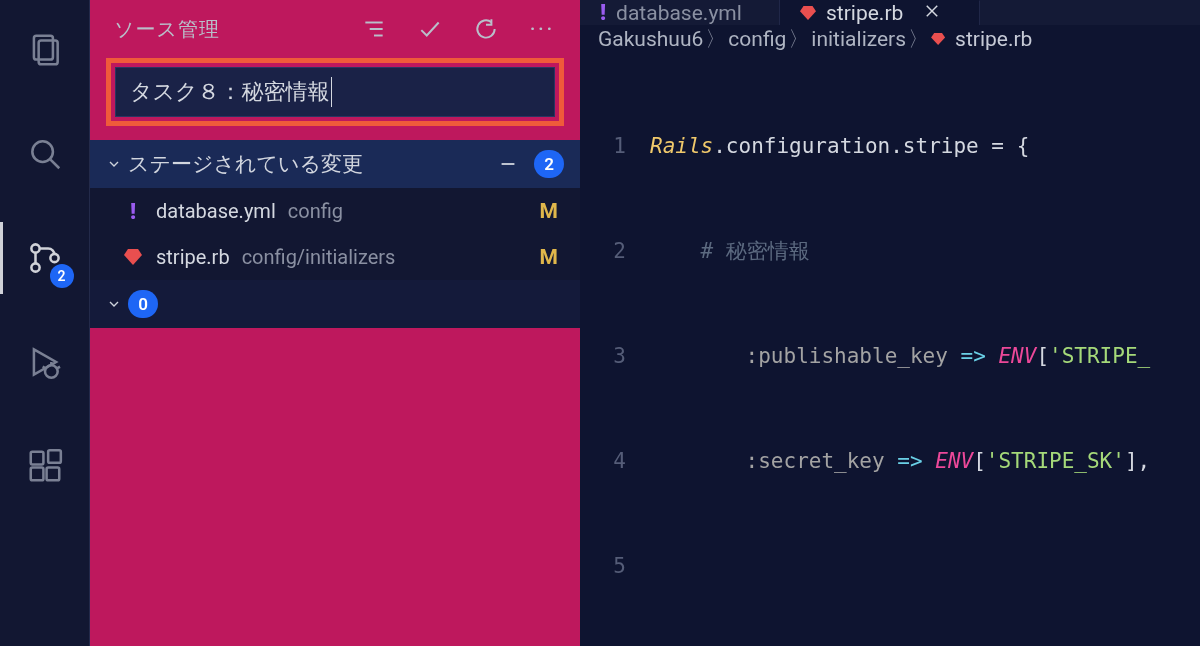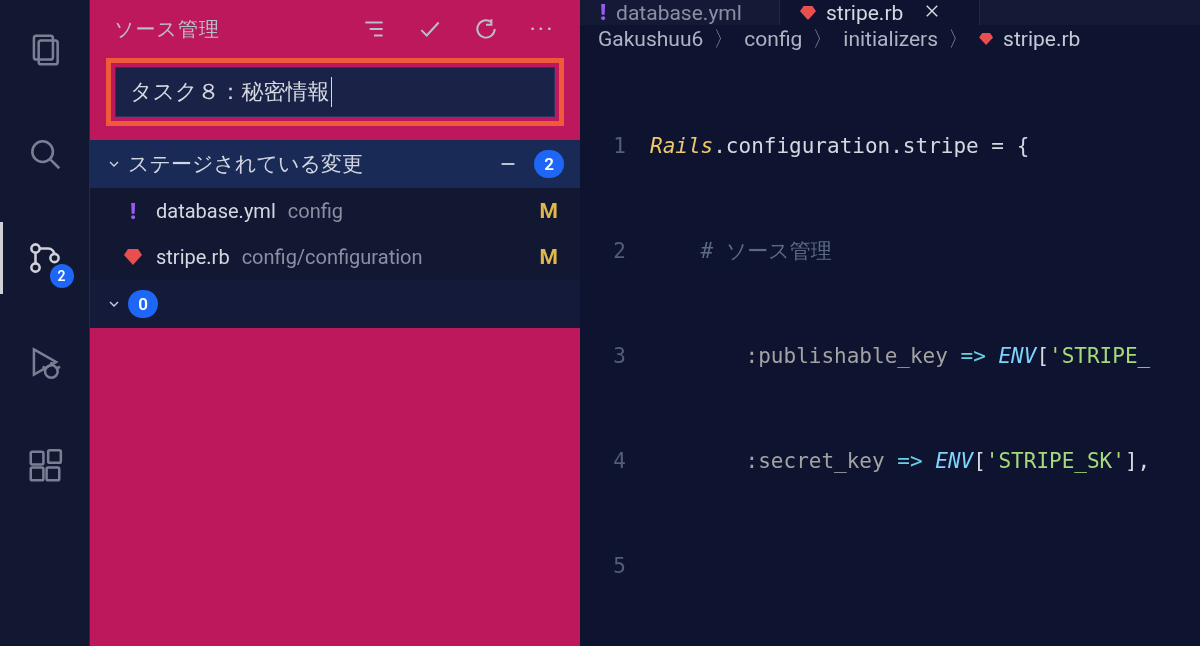--- a/index.html
+++ b/index.html
@@ -181,21 +181,21 @@
   .tab .close { margin-left: 10px; }
   .tab .close svg { width: 18px; height: 18px; stroke: #d4d8e0; stroke-width: 2; }
   .tab .ticon-ruby { width: 16px; height: 14px; background: #e94f4f; clip-path: polygon(22% 0, 78% 0, 100% 38%, 50% 100%, 0 38%); }
   .tab .ticon-yaml { color: #9a5cf0; font-weight: 900; font-size: 22px; line-height: 1; }
 
   .breadcrumb {
     height: 46px;
     display: flex;
     align-items: center;
     padding: 0 18px;
-    gap: 10px;
+    gap: 2px;
     font-size: 21px;
     color: #aeb4c2;
   }
   .breadcrumb .sep { color: #7a8094; }
   .breadcrumb .crumb-last { display: flex; align-items: center; gap: 10px; color: #c6cad6; }
   .breadcrumb .crumb-last .ticon-ruby { width: 14px; height: 12px; background: #e94f4f; clip-path: polygon(22% 0, 78% 0, 100% 38%, 50% 100%, 0 38%); }
 
   .code {
     flex: 1;
     padding: 6px 0 0 0;
@@ -212,21 +212,21 @@
     color: #555d78;
     user-select: none;
   }
   .line { flex: 1; overflow: hidden; text-overflow: clip; }
   .tk-class { color: #f0c96b; font-style: italic; }
   .tk-plain { color: #d4d8e0; }
   .tk-punct { color: #d4d8e0; }
   .tk-comment { color: #5c6a80; }
   .tk-sym { color: #a3a3a3; margin-left: 45px; }
   .tk-fat { color: #6ad0e6; }
-  .tk-ident { color: #7dd3fc; font-style: italic; }
+  .tk-ident { color: #ec4899; font-style: italic; }
   .tk-str { color: #a5d979; }
 </style>
 </head>
 <body>
 
 <div class="root">
 
   <div class="activitybar">
     <div class="ab-item">
       <svg viewBox="0 0 24 24">
@@ -322,21 +322,21 @@
       <span class="file-name">database.yml</span>
       <span class="file-path">config</span>
       <span class="spacer"></span>
       <span class="status-m">M</span>
     </div>
     <div class="file-row">
       <span class="type-icon">
           <span class="type-ruby"></span>
         </span>
       <span class="file-name">stripe.rb</span>
-      <span class="file-path">config/configuration</span>
+      <span class="file-path">config/initializers</span>
       <span class="spacer"></span>
       <span class="status-m">M</span>
     </div>
 
     <div class="section-row">
       <span class="chev">
           <svg viewBox="0 0 24 24">
             <polyline points="6,9 12,15 18,9"></polyline>
           </svg>
         </span>
@@ -368,21 +368,21 @@
       <span>initializers</span>
       <span class="sep">〉</span>
       <span class="crumb-last">
         <span class="ticon-ruby"></span>
         <span>stripe.rb</span>
       </span>
     </div>
 
     <div class="code">
       <div class="code-row"><span class="gutter">1</span><span class="line"><span class="tk-class">Rails</span><span class="tk-plain">.configuration.stripe = {</span></span></div>
-      <div class="code-row"><span class="gutter">2</span><span class="line">    <span class="tk-comment"># ソース管理</span></span></div>
+      <div class="code-row"><span class="gutter">2</span><span class="line">    <span class="tk-comment"># 秘密情報</span></span></div>
       <div class="code-row"><span class="gutter">3</span><span class="line">    <span class="tk-sym">:publishable_key</span><span class="tk-fat"> =&gt; </span><span class="tk-ident">ENV</span><span class="tk-punct">[</span><span class="tk-str">'STRIPE_</span><span class="tk-punct"></span></span></div>
       <div class="code-row"><span class="gutter">4</span><span class="line">    <span class="tk-sym">:secret_key</span><span class="tk-fat"> =&gt; </span><span class="tk-ident">ENV</span><span class="tk-punct">[</span><span class="tk-str">'STRIPE_SK'</span><span class="tk-punct">],</span></span></div>
       <div class="code-row"><span class="gutter">5</span></div>
       
       
       
       
     </div>
   </div>
 </div>

